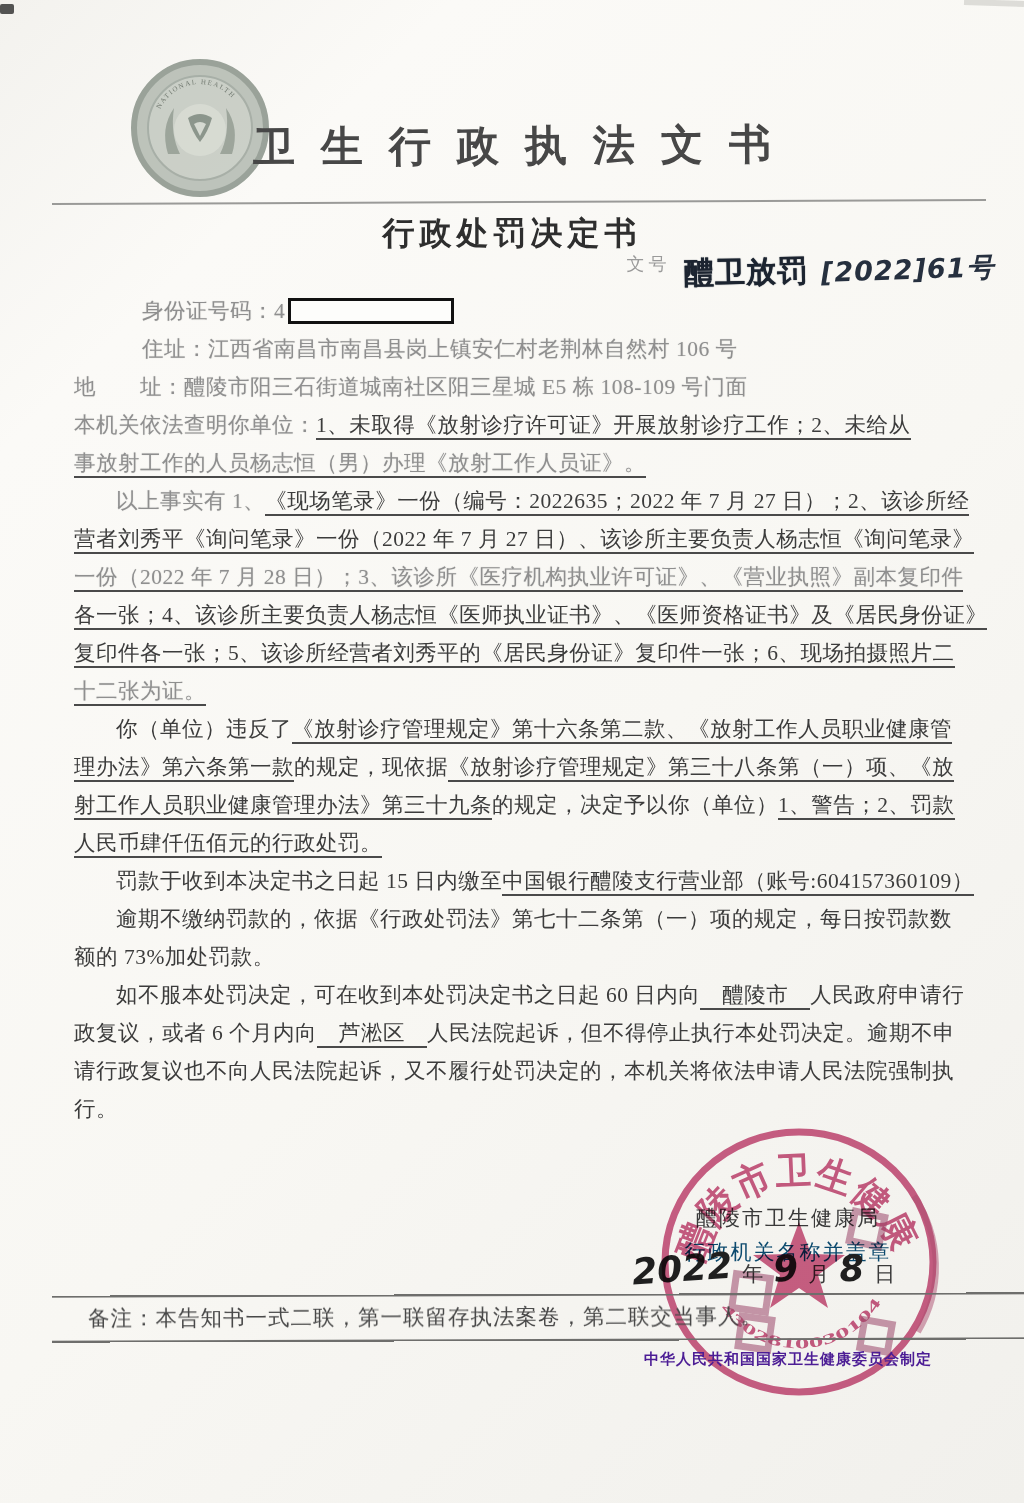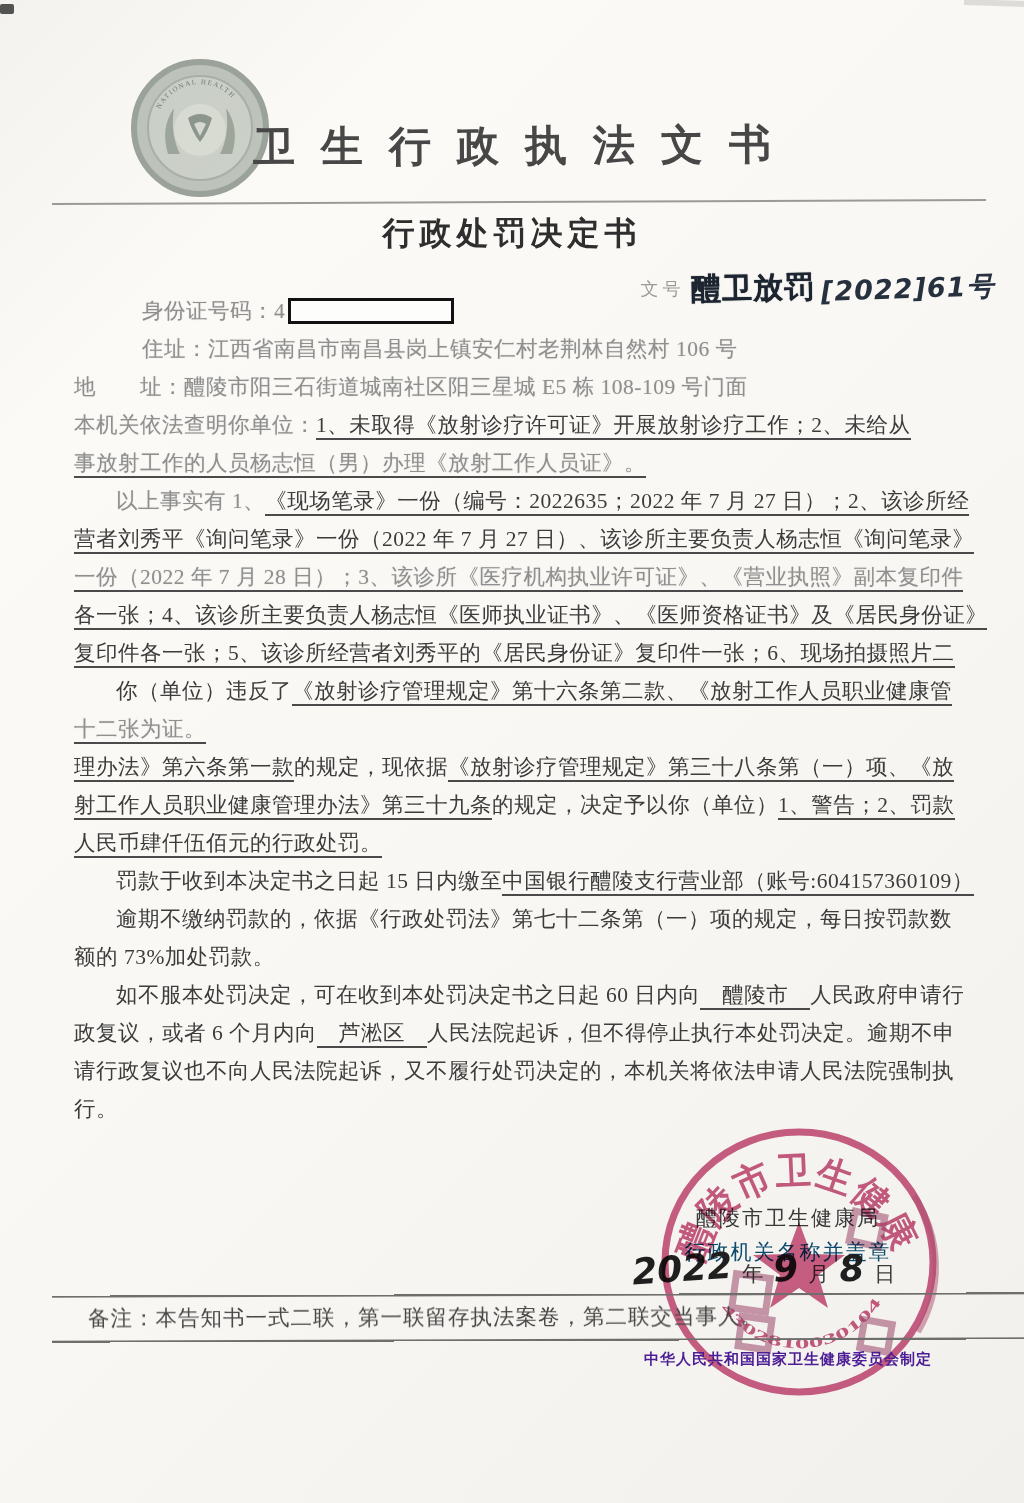--- a/index.html
+++ b/index.html
@@ -16,21 +16,21 @@
     left:0;right:0;top:118px;text-align:center;
     font-size:42px;font-weight:700;color:#474747;
     letter-spacing:26px;text-indent:26px;
     transform:rotate(-.3deg);
   }
   .head-rule{left:52px;right:38px;top:201px;height:0;border-top:2px solid #9a9a98;transform:rotate(-.25deg);}
   .doc-title{
     left:0;right:0;top:212px;text-align:center;
     font-size:32px;font-weight:700;color:#2e2e2e;letter-spacing:5px;
   }
-  .docno-row{right:30px;top:268px;display:flex;align-items:center;gap:6px;}
+  .docno-row{right:30px;top:252px;display:flex;align-items:flex-start;gap:13px;}
   .docno-label{font-size:18px;color:#9a9a9a;letter-spacing:4px;}
   .docno-stamp{
     font-size:30px;font-weight:800;color:#1c2430;letter-spacing:1px;
     transform:rotate(-1deg);text-shadow:0 0 1px #1c2430;
   }
   .docno-hand{
     font-family:"DejaVu Sans",sans-serif;font-style:italic;
     font-size:27px;font-weight:600;color:#26303f;transform:rotate(-2deg);
     letter-spacing:1px;
   }
@@ -103,22 +103,22 @@
     <div class="line" style="margin-left: 68px;"><span class="seg-f">身份证号码：4</span><span class="redact" style="width: 160px;"></span></div>
     <div class="line" style="margin-left: 68px;"><span class="seg-f">住址：江西省南昌市南昌县岗上镇安仁村老荆林自然村 106 号</span></div>
     <div class="line"><span class="seg-f">地　　址：醴陵市阳三石街道城南社区阳三星城 E5 栋 108-109 号门面</span></div>
     <div class="line" style=""><span class="seg-f">本机关依法查明你单位：</span><span class="seg-u">1、未取得《放射诊疗许可证》开展放射诊疗工作；2、未给从</span></div>
     <div class="line"><span class="seg-u seg-f">事放射工作的人员杨志恒（男）办理《放射工作人员证》。</span></div>
     <div class="line" style="margin-left: 42px;"><span class="seg-f">以上事实有 1、</span><span class="seg-u">《现场笔录》一份（编号：2022635；2022 年 7 月 27 日）；2、该诊所经</span></div>
     <div class="line"><span class="seg-u">营者刘秀平《询问笔录》一份（2022 年 7 月 27 日）、该诊所主要负责人杨志恒《询问笔录》</span></div>
     <div class="line"><span class="seg-u seg-f">一份（2022 年 7 月 28 日）；3、该诊所《医疗机构执业许可证》、《营业执照》副本复印件</span></div>
     <div class="line"><span class="seg-u">各一张；4、该诊所主要负责人杨志恒《医师执业证书》、《医师资格证书》及《居民身份证》</span></div>
     <div class="line"><span class="seg-u">复印件各一张；5、该诊所经营者刘秀平的《居民身份证》复印件一张；6、现场拍摄照片二</span></div>
+    <div class="line"><span class="seg-u seg-f">十二张为证。</span></div>
     <div class="line" style="margin-left: 42px;"><span>你（单位）违反了</span><span class="seg-u">《放射诊疗管理规定》第十六条第二款、《放射工作人员职业健康管</span></div>
-    <div class="line"><span class="seg-u seg-f">十二张为证。</span></div>
     <div class="line"><span class="seg-u">理办法》第六条第一款</span><span>的规定，现依据</span><span class="seg-u">《放射诊疗管理规定》第三十八条第（一）项、《放</span></div>
     <div class="line"><span class="seg-u">射工作人员职业健康管理办法》第三十九条</span><span>的规定，决定予以你（单位）</span><span class="seg-u">1、警告；2、罚款</span></div>
     <div class="line"><span class="seg-u">人民币肆仟伍佰元的行政处罚。</span></div>
     <div class="line" style="margin-left: 42px;"><span>罚款于收到本决定书之日起 15 日内缴至</span><span class="seg-u">中国银行醴陵支行营业部（账号:604157360109）</span></div>
     <div class="line" style="margin-left: 42px;"><span>逾期不缴纳罚款的，依据《行政处罚法》第七十二条第（一）项的规定，每日按罚款数</span></div>
     <div class="line"><span>额的 73%加处罚款。</span></div>
     <div class="line" style="margin-left: 42px;"><span>如不服本处罚决定，可在收到本处罚决定书之日起 60 日内向</span><span class="seg-u">　醴陵市　</span><span>人民政府申请行</span></div>
     <div class="line"><span>政复议，或者 6 个月内向</span><span class="seg-u">　芦淞区　</span><span>人民法院起诉，但不得停止执行本处罚决定。逾期不申</span></div>
     <div class="line"><span>请行政复议也不向人民法院起诉，又不履行处罚决定的，本机关将依法申请人民法院强制执</span></div>
     <div class="line"><span>行。</span></div>

